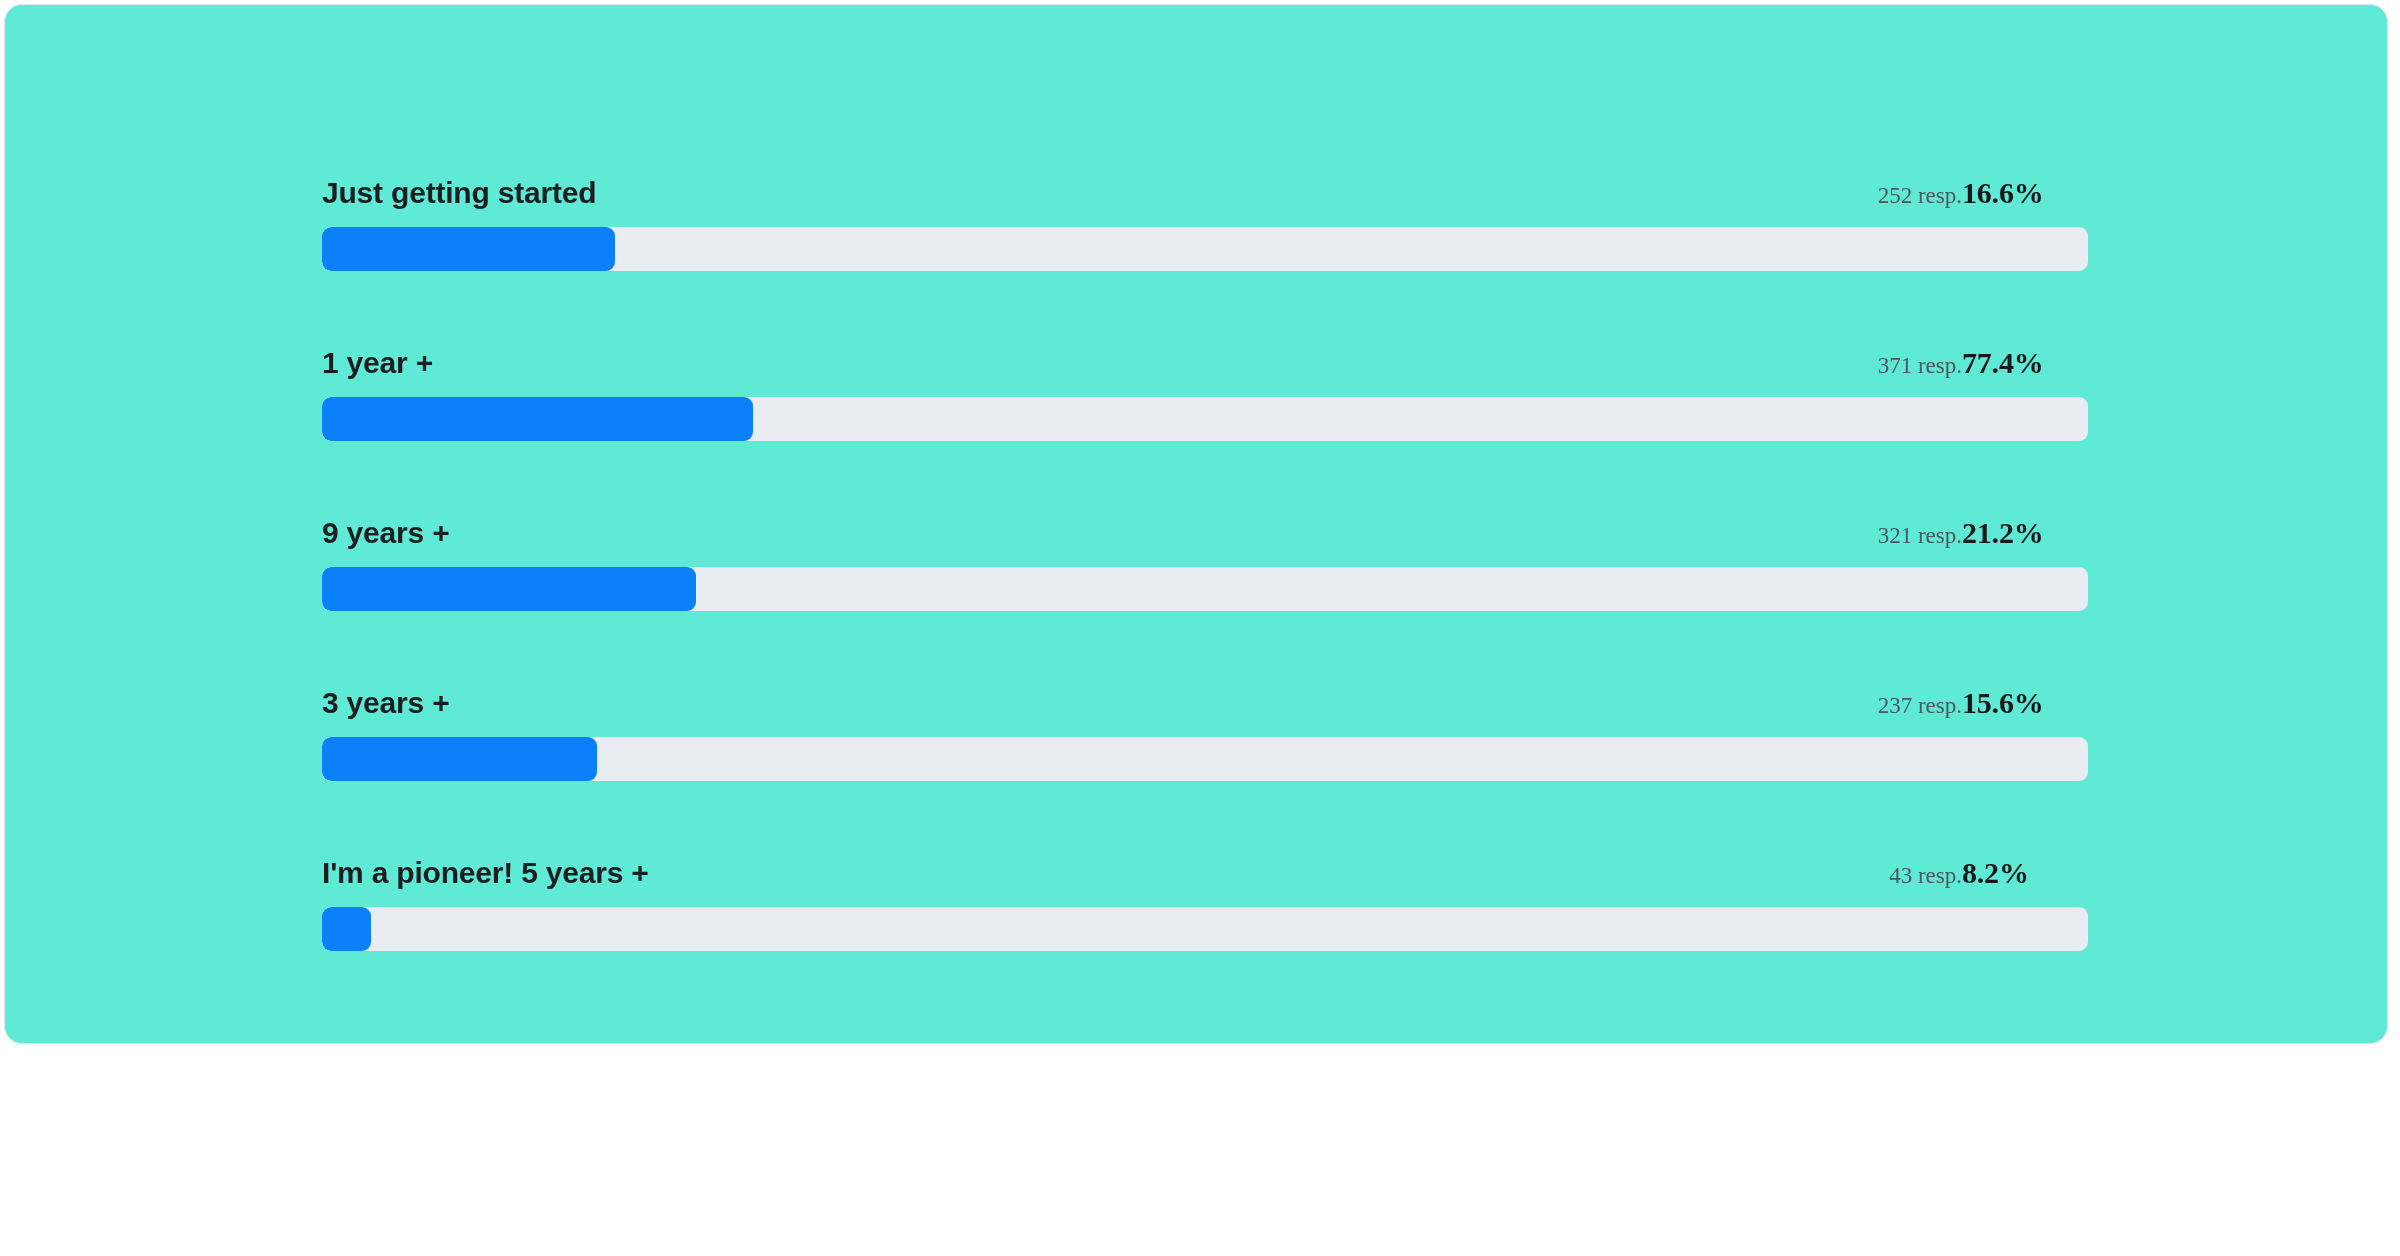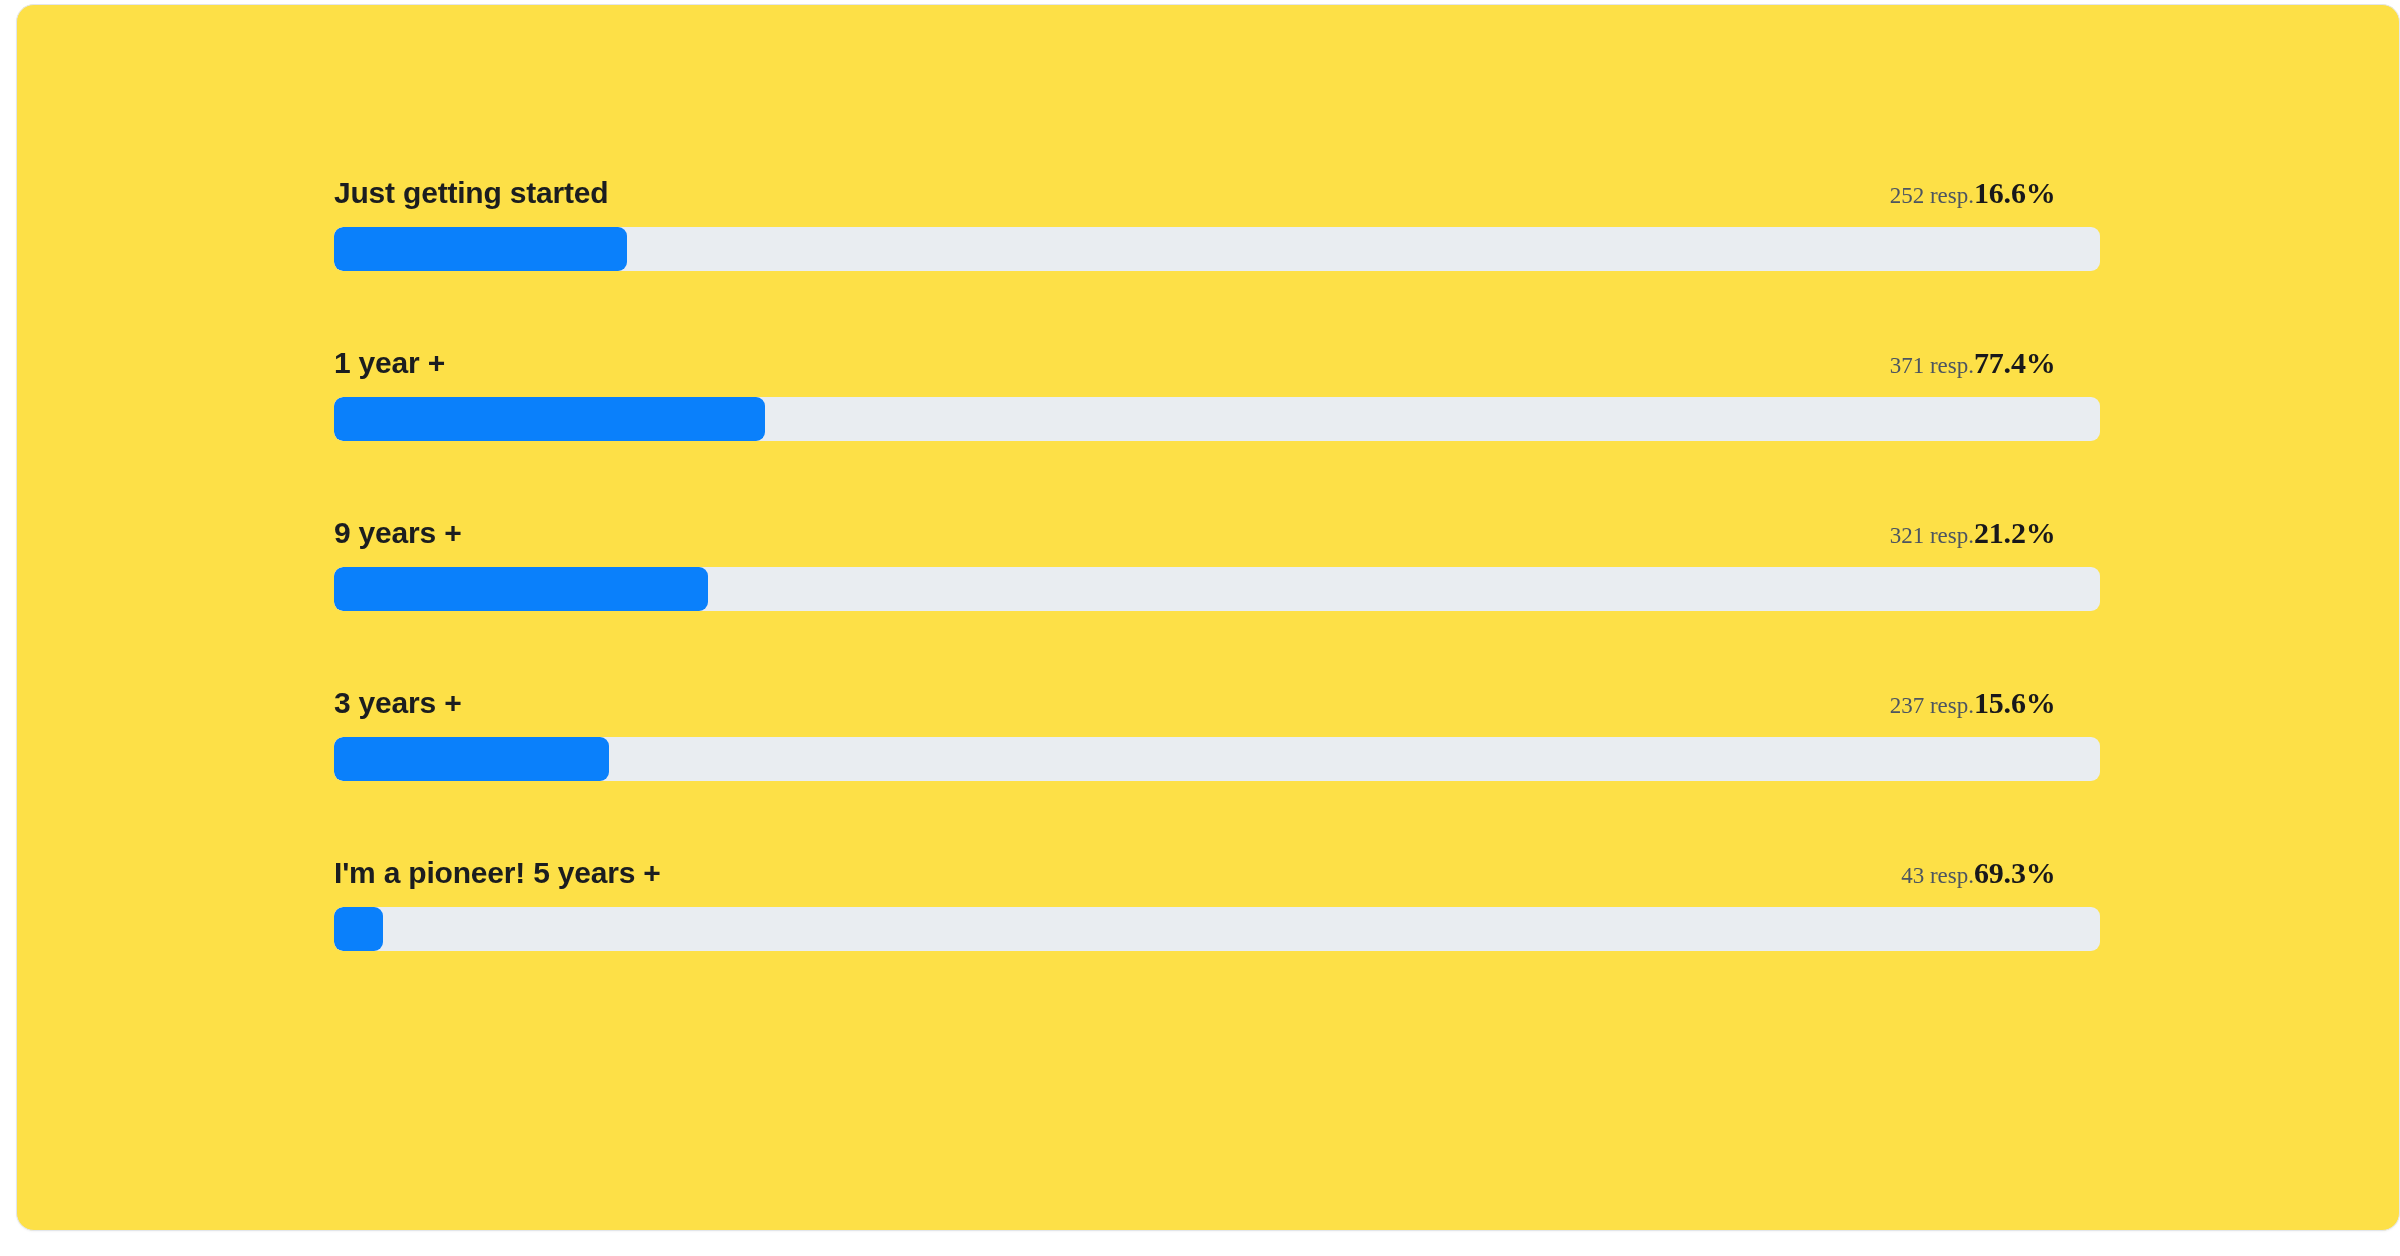--- a/index.html
+++ b/index.html
@@ -8,25 +8,25 @@
   html, body {
     width: 2400px;
     height: 1256px;
     background: #ffffff;
     font-family: "Liberation Sans", sans-serif;
     -webkit-font-smoothing: antialiased;
   }
 
   #results-card {
     position: absolute;
-    left: 16px;
+    left: 4px;
     top: 4px;
     width: 2384px;
-    height: 1227px;
-    background: #fde047;
+    height: 1040px;
+    background: #5eead4;
     border: 1px solid #e3e6ea;
     border-radius: 18px;
     box-shadow: 0 1px 2px rgba(16,24,40,0.04);
     overflow: hidden;
   }
 
   #chart-area {
     position: absolute;
     left: 317px;
     top: 168px;
@@ -157,21 +157,21 @@
       <div class="bar-track">
         <div class="bar-fill" style="width: 15.6%;"></div>
       </div>
     </div>
 
     <div class="result-row">
       <div class="row-header">
         <span class="row-label">I'm a pioneer! 5 years +</span>
         <span class="row-stats">
           <span class="row-responses">43 resp.</span>
-          <span class="row-percent">69.3%</span>
+          <span class="row-percent">8.2%</span>
         </span>
       </div>
       <div class="bar-track">
         <div class="bar-fill" style="width: 2.8%;"></div>
       </div>
     </div>
 
   </div>
 </div>
 

